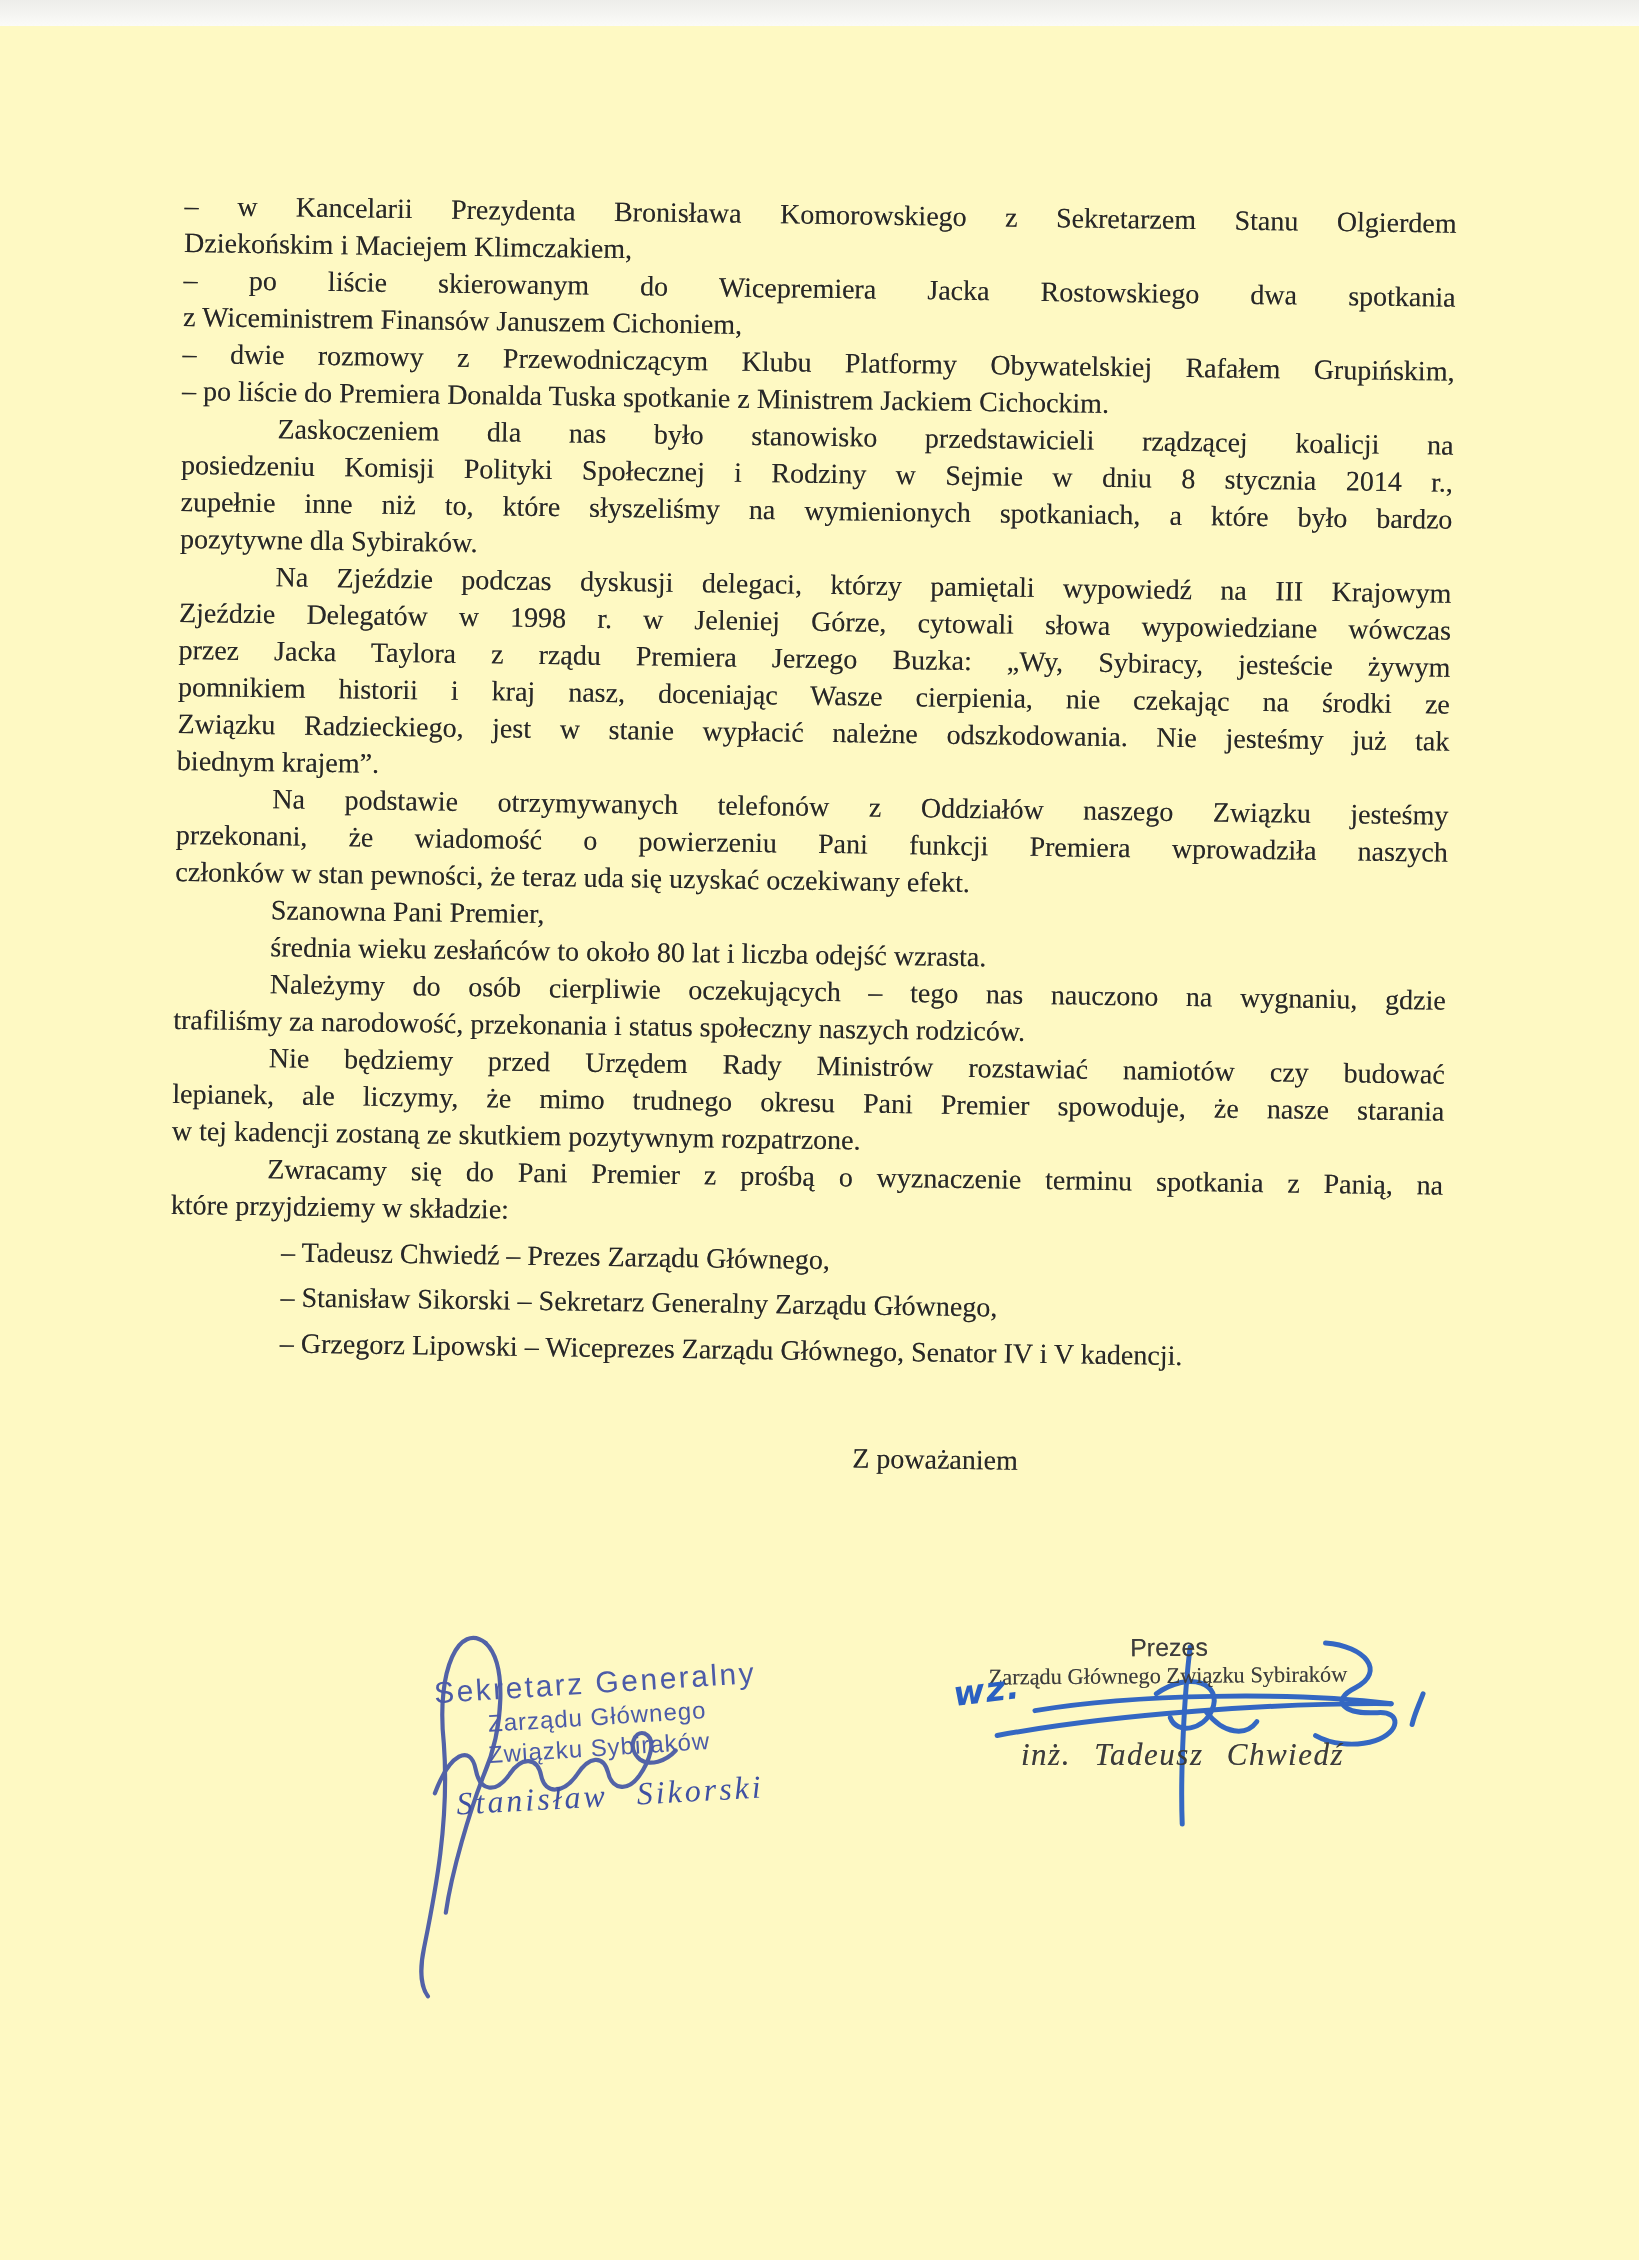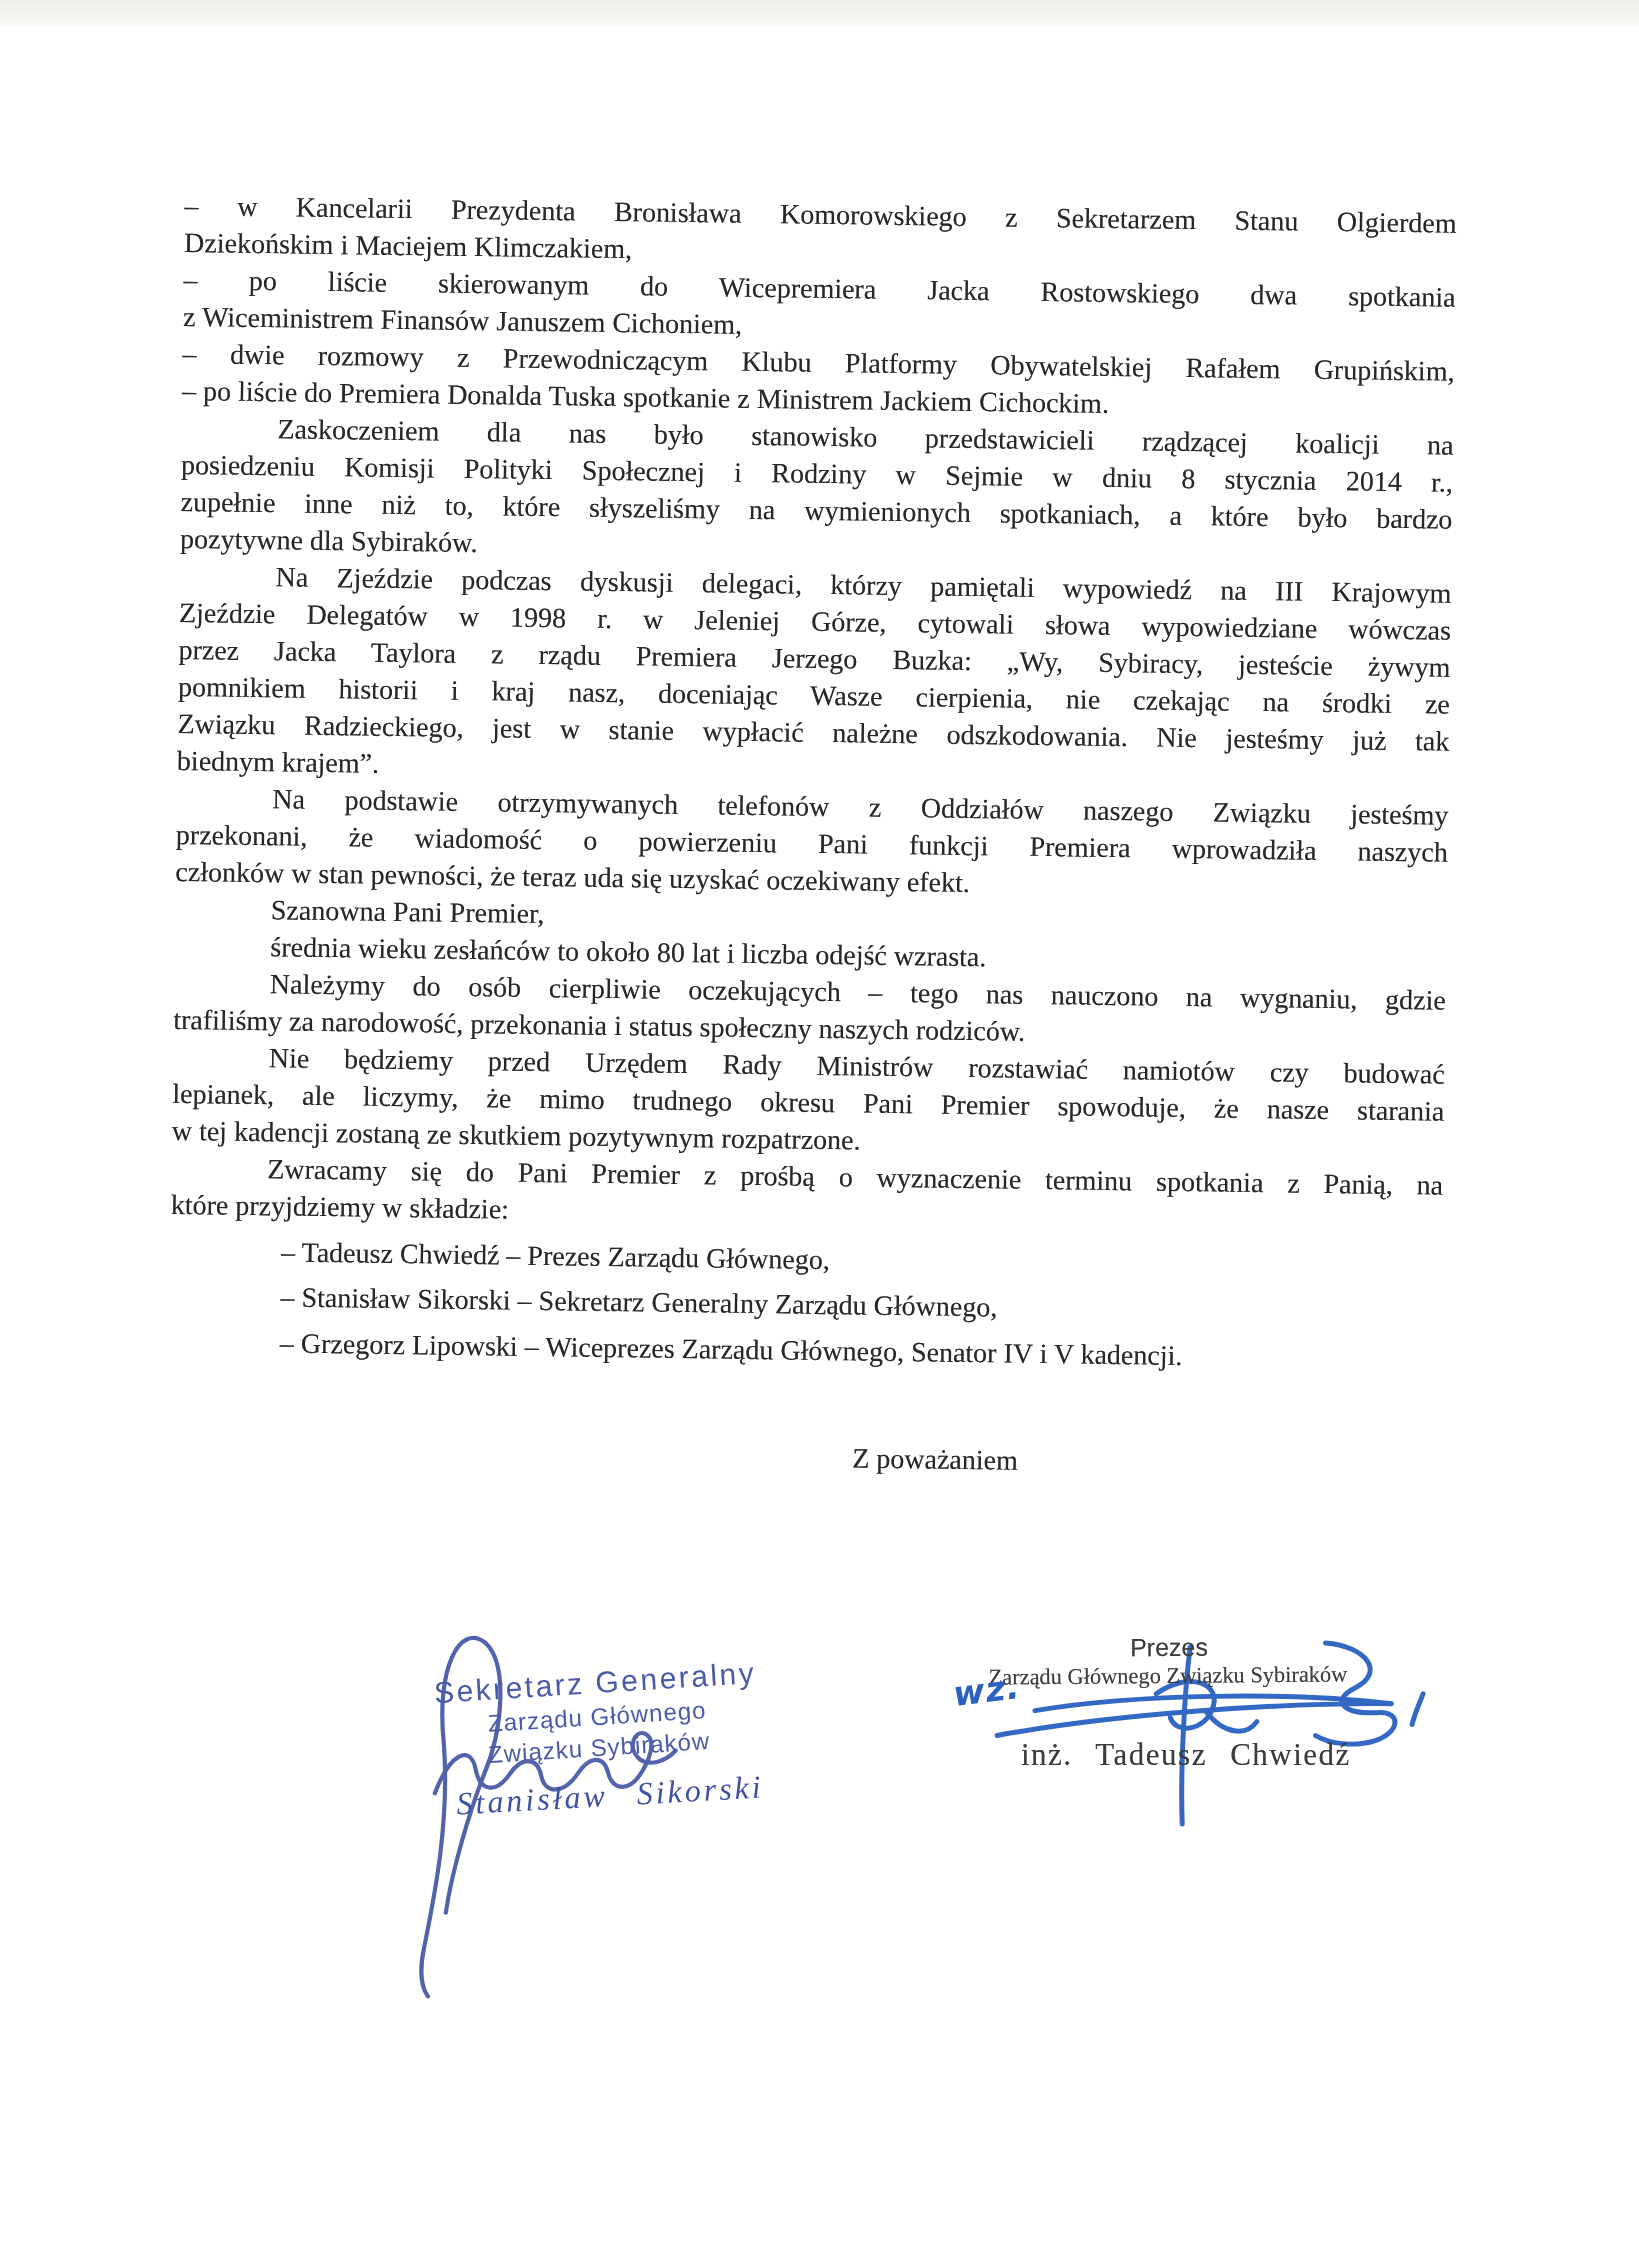--- a/index.html
+++ b/index.html
@@ -1,18 +1,18 @@
 <!DOCTYPE html>
 <html><head>
 <meta charset="utf-8">
 <style>
   html,body{margin:0;padding:0;background:#e8e8e6;}
   .page{
     position:relative;width:1640px;height:2261px;margin:0 auto;
-    background:#ffffff;overflow:hidden;
+    background:#fef9c3;overflow:hidden;
     font-family:"Liberation Serif","DejaVu Serif",serif;
   }
   .page::before{
     content:"";position:absolute;left:0;top:0;right:0;height:26px;
     background:linear-gradient(#ededea,#fbfbf8);pointer-events:none;
   }
   
   .textblock{
     position:absolute;left:185px;top:187px;width:1272px;
     transform:rotate(0.8deg);transform-origin:0 0;
@@ -52,21 +52,21 @@
     font-size:22.4px;color:#3d3d3d;transform:rotate(-0.5deg);
     text-shadow:0 0 0.6px rgba(45,45,45,.5);
   }
   .wz-note{
     position:absolute;left:953px;top:1670px;
     font-family:"DejaVu Sans",sans-serif;font-weight:bold;font-style:italic;
     font-size:34px;color:#2a60c2;transform:rotate(-7deg);letter-spacing:1px;
   }
   .sig-name-right{
     position:absolute;left:1021px;top:1737px;
-    font-size:31px;letter-spacing:1.5px;word-spacing:14px;
+    font-style:italic;font-size:31px;letter-spacing:1.5px;word-spacing:14px;
     color:#3c3c3c;text-shadow:0 0 0.6px rgba(45,45,45,.5);
   }
 </style>
 </head>
 <body>
 
 <div class="page">
 
   <div class="textblock">
     <div class="ln j">– w Kancelarii Prezydenta Bronisława Komorowskiego z Sekretarzem Stanu Olgierdem</div>

